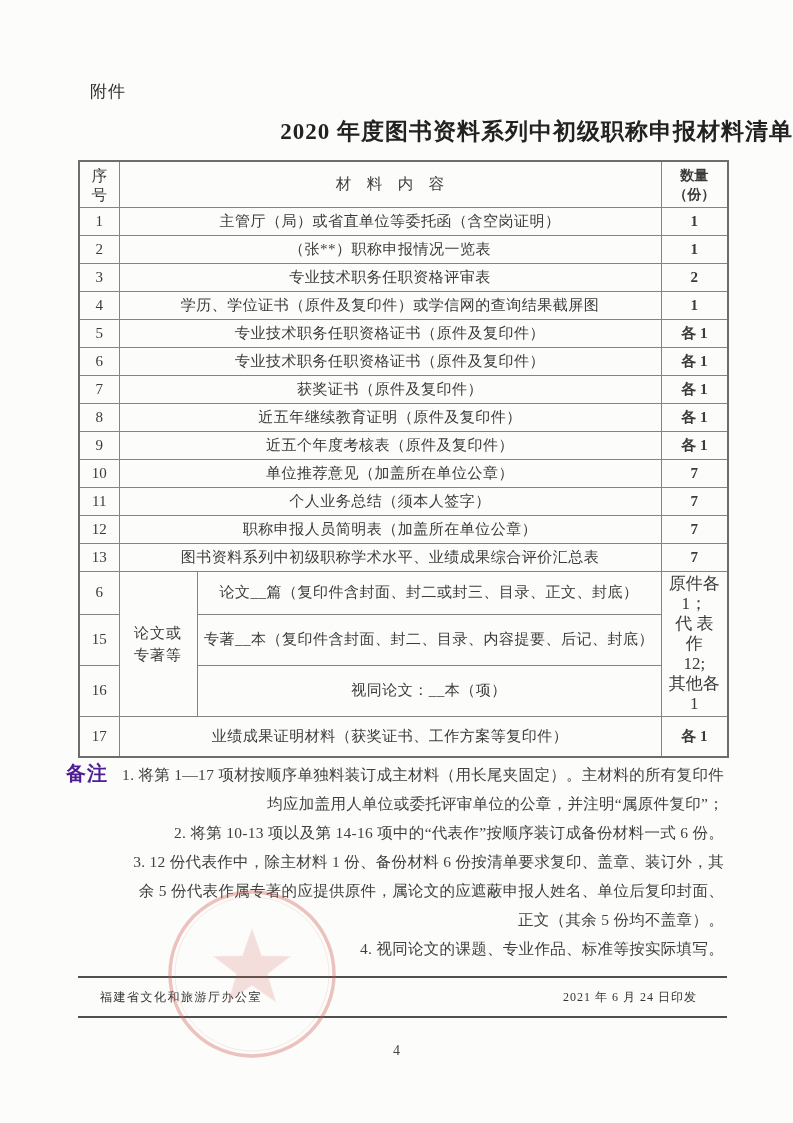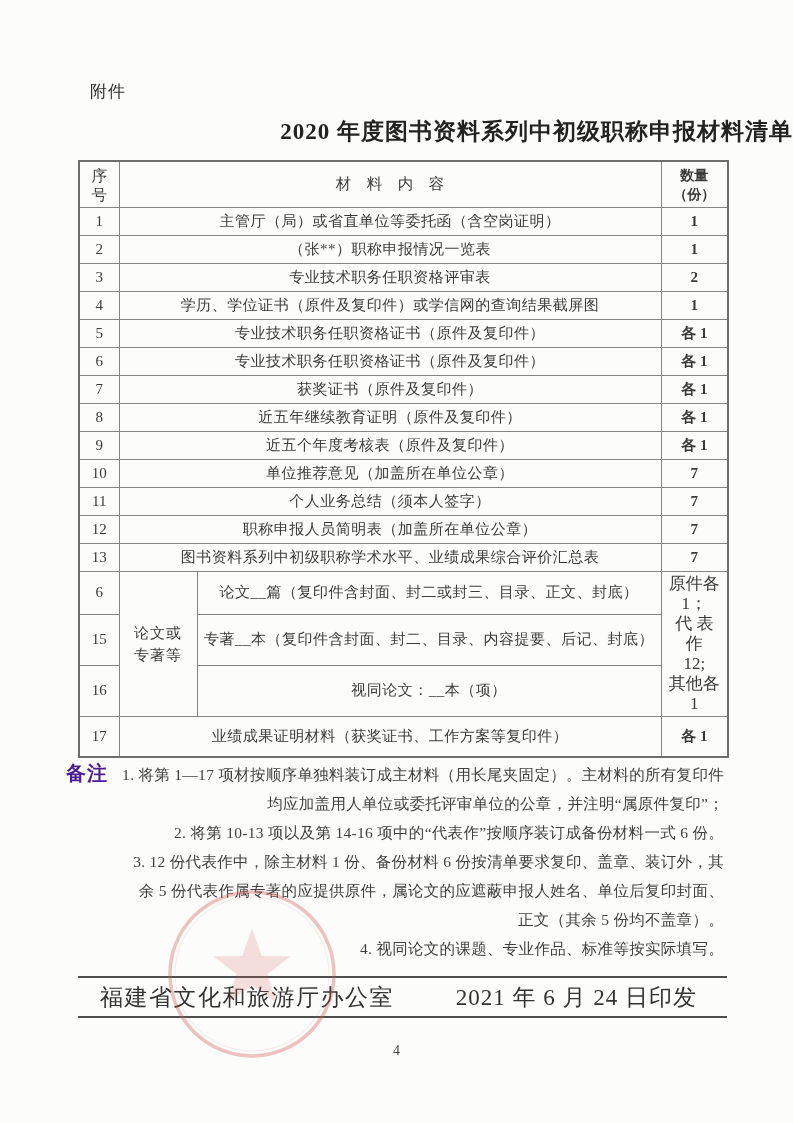--- a/index.html
+++ b/index.html
@@ -54,21 +54,21 @@
     position:absolute;left:118px;top:760px;width:606px;
     font-size:15.5px;line-height:29px;color:#3f3f3f;
   }
   .note-line{white-space:nowrap;letter-spacing:0.3px;text-align:right;}
   .note-line.cont{margin-left:17px;}
   .footer{
     position:absolute;left:78px;top:976px;width:649px;
     border-top:2px solid #4f4f4f;border-bottom:2px solid #4f4f4f;
     height:38px;
     display:flex;align-items:center;justify-content:space-between;
-    font-size:23px;color:#333;
+    font-size:12px;color:#333;
   }
   .footer .issuer{padding-left:22px;letter-spacing:1.5px;}
   .footer .date{padding-right:30px;letter-spacing:1px;}
   .page-num{
     position:absolute;left:0;top:1043px;width:100%;
     text-align:center;font-size:14px;color:#444;
   }
   .seal{
     position:absolute;left:160px;top:882px;
     width:184px;height:184px;

